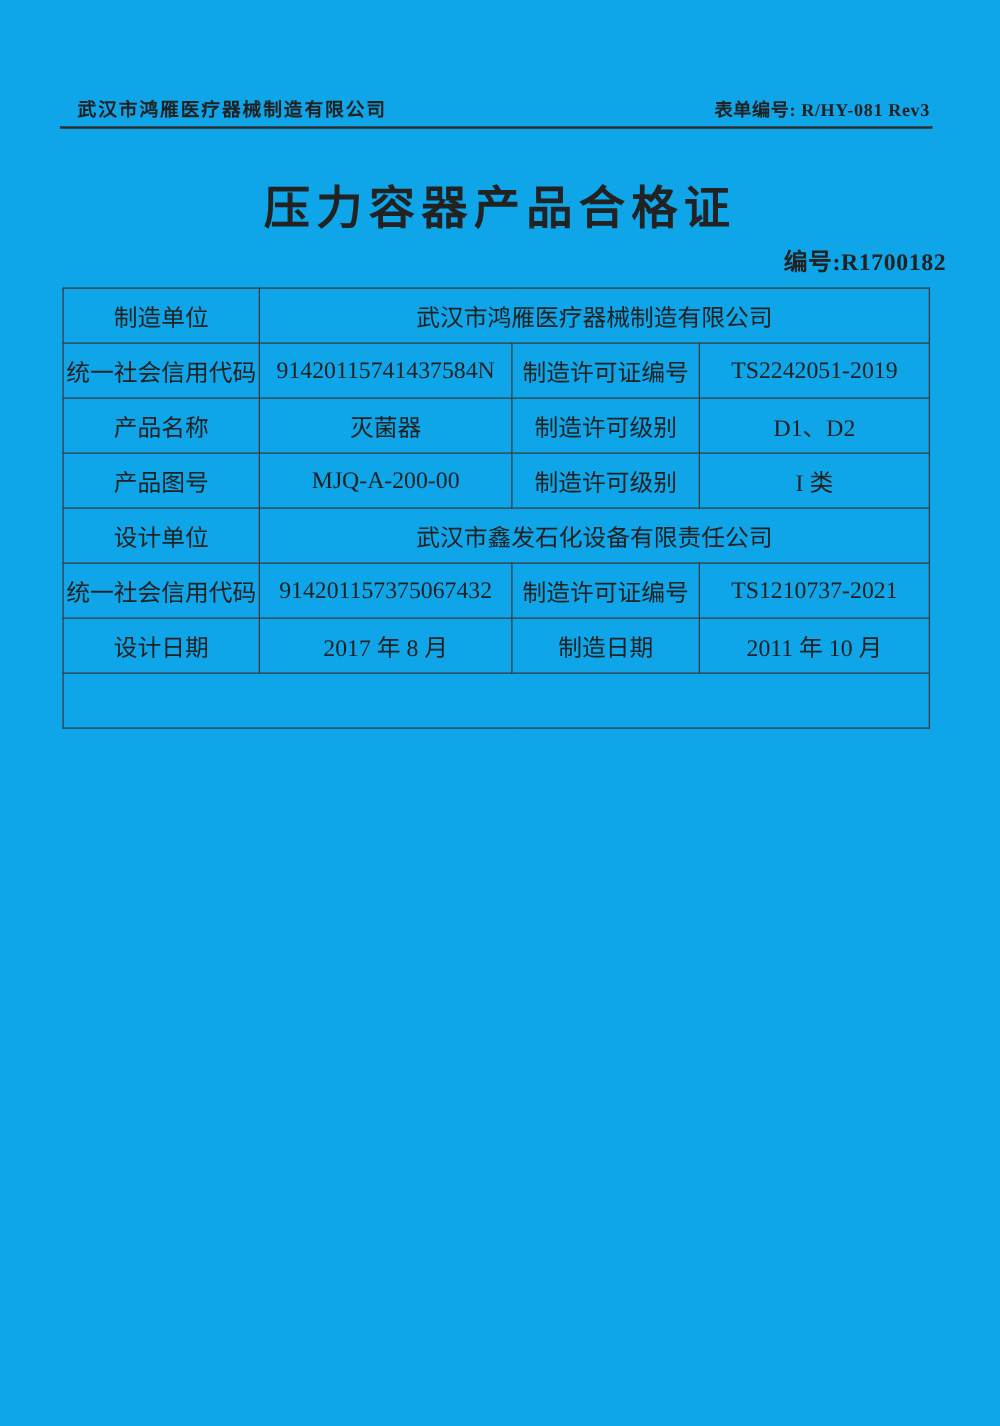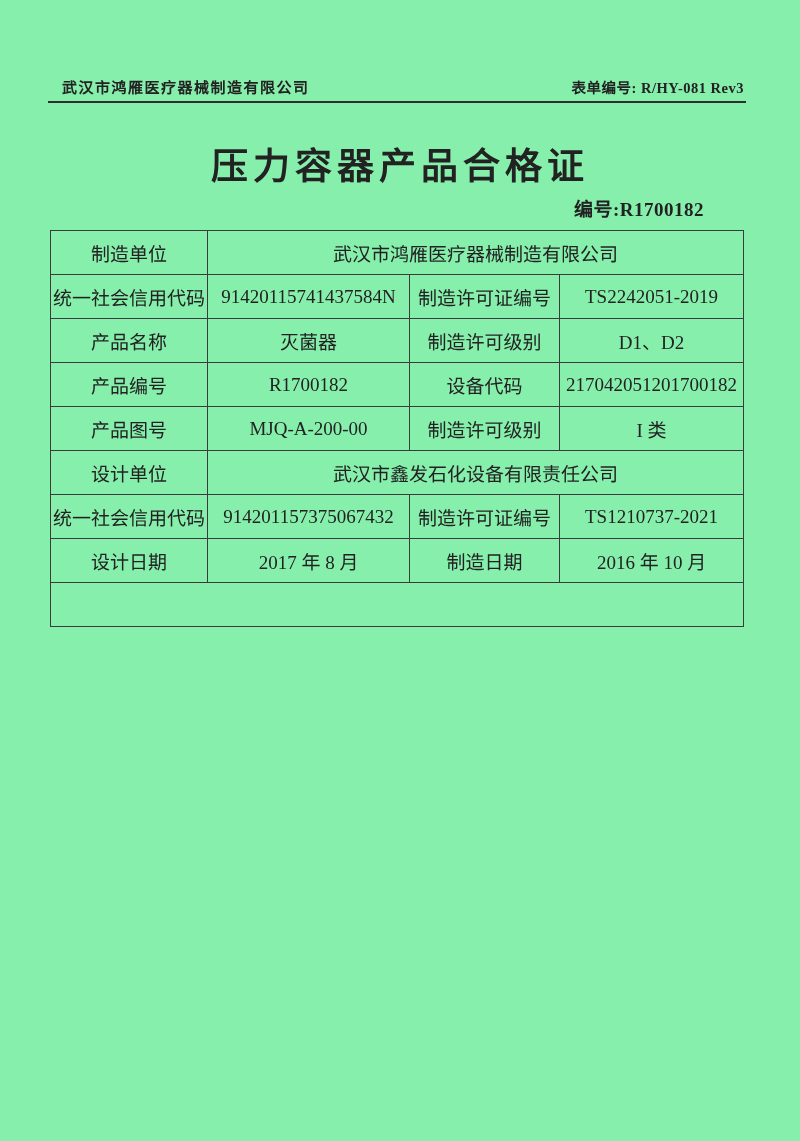--- a/index.html
+++ b/index.html
@@ -1,31 +1,31 @@
 <!DOCTYPE html>
 <html lang="zh-CN"><head>
 <meta charset="utf-8">
 <style>
   html,body{margin:0;padding:0;background:#ffffff;}
   .page{
     position:relative;
     width:800px;height:1141px;
-    background:#86efac;
+    background:#0ea5e9;
     font-family:"Liberation Serif","DejaVu Serif",serif;
     color:#222222;
     overflow:hidden;
   }
   
   .header{position:absolute;top:76px;left:62px;right:56px;display:flex;justify-content:space-between;align-items:baseline;}
   .company{font-size:15px;font-weight:bold;letter-spacing:1.5px;}
   .formno{font-size:14.5px;font-weight:bold;letter-spacing:0.5px;}
   .rule{position:absolute;top:101px;left:48px;width:698px;border-top:2px solid #2e2e2e;}
   
   .title{position:absolute;top:136px;left:0;width:100%;text-align:center;font-size:37px;font-weight:bold;letter-spacing:5px;}
-  .certno{position:absolute;top:194px;left:0;width:100%;box-sizing:border-box;text-align:right;padding-right:96px;font-size:19px;font-weight:bold;letter-spacing:0.5px;}
+  .certno{position:absolute;top:194px;left:0;width:100%;box-sizing:border-box;text-align:right;padding-right:43px;font-size:19px;font-weight:bold;letter-spacing:0.5px;}
   
   table.cert{position:absolute;top:230px;left:50px;border-collapse:collapse;table-layout:fixed;}
   table.cert td{
     border:1.6px solid #3b3b3b;
     text-align:center;vertical-align:middle;
     height:43px;font-size:19px;padding:0 2px;
     overflow:hidden;white-space:nowrap;
   }
   td.lbl-sm{font-size:16.5px;}
   td.val-sm{font-size:17px;}
@@ -65,46 +65,40 @@
       <td>制造许可证编号</td>
       <td>TS2242051-2019</td>
     </tr>
     <tr>
       <td>产品名称</td>
       <td>灭菌器</td>
       <td>制造许可级别</td>
       <td>D1、D2</td>
     </tr>
     <tr>
-      <td>产品编号</td>
-      <td>R1700182</td>
-      <td>设备代码</td>
-      <td class="val-sm">217042051201700182</td>
-    </tr>
-    <tr>
       <td>产品图号</td>
       <td>MJQ-A-200-00</td>
       <td>制造许可级别</td>
       <td>I 类</td>
     </tr>
     <tr>
       <td>设计单位</td>
       <td colspan="3">武汉市鑫发石化设备有限责任公司</td>
     </tr>
     <tr>
       <td class="lbl-sm">统一社会信用代码</td>
       <td>914201157375067432</td>
       <td>制造许可证编号</td>
       <td>TS1210737-2021</td>
     </tr>
     <tr>
       <td>设计日期</td>
       <td>2017 年 8 月</td>
       <td>制造日期</td>
-      <td>2016 年 10 月</td>
+      <td>2011 年 10 月</td>
     </tr>
     <tr>
       <td colspan="4" class="bigcell">
 
         <div class="statement">本产品在制造过程中经过质量检验，符合《固定式压力容器安全技术监察规程》以及其设计图样、相关技术标准和订货合同的要求。</div>
 
       </td>
     </tr>
   </tbody>
     </table>

